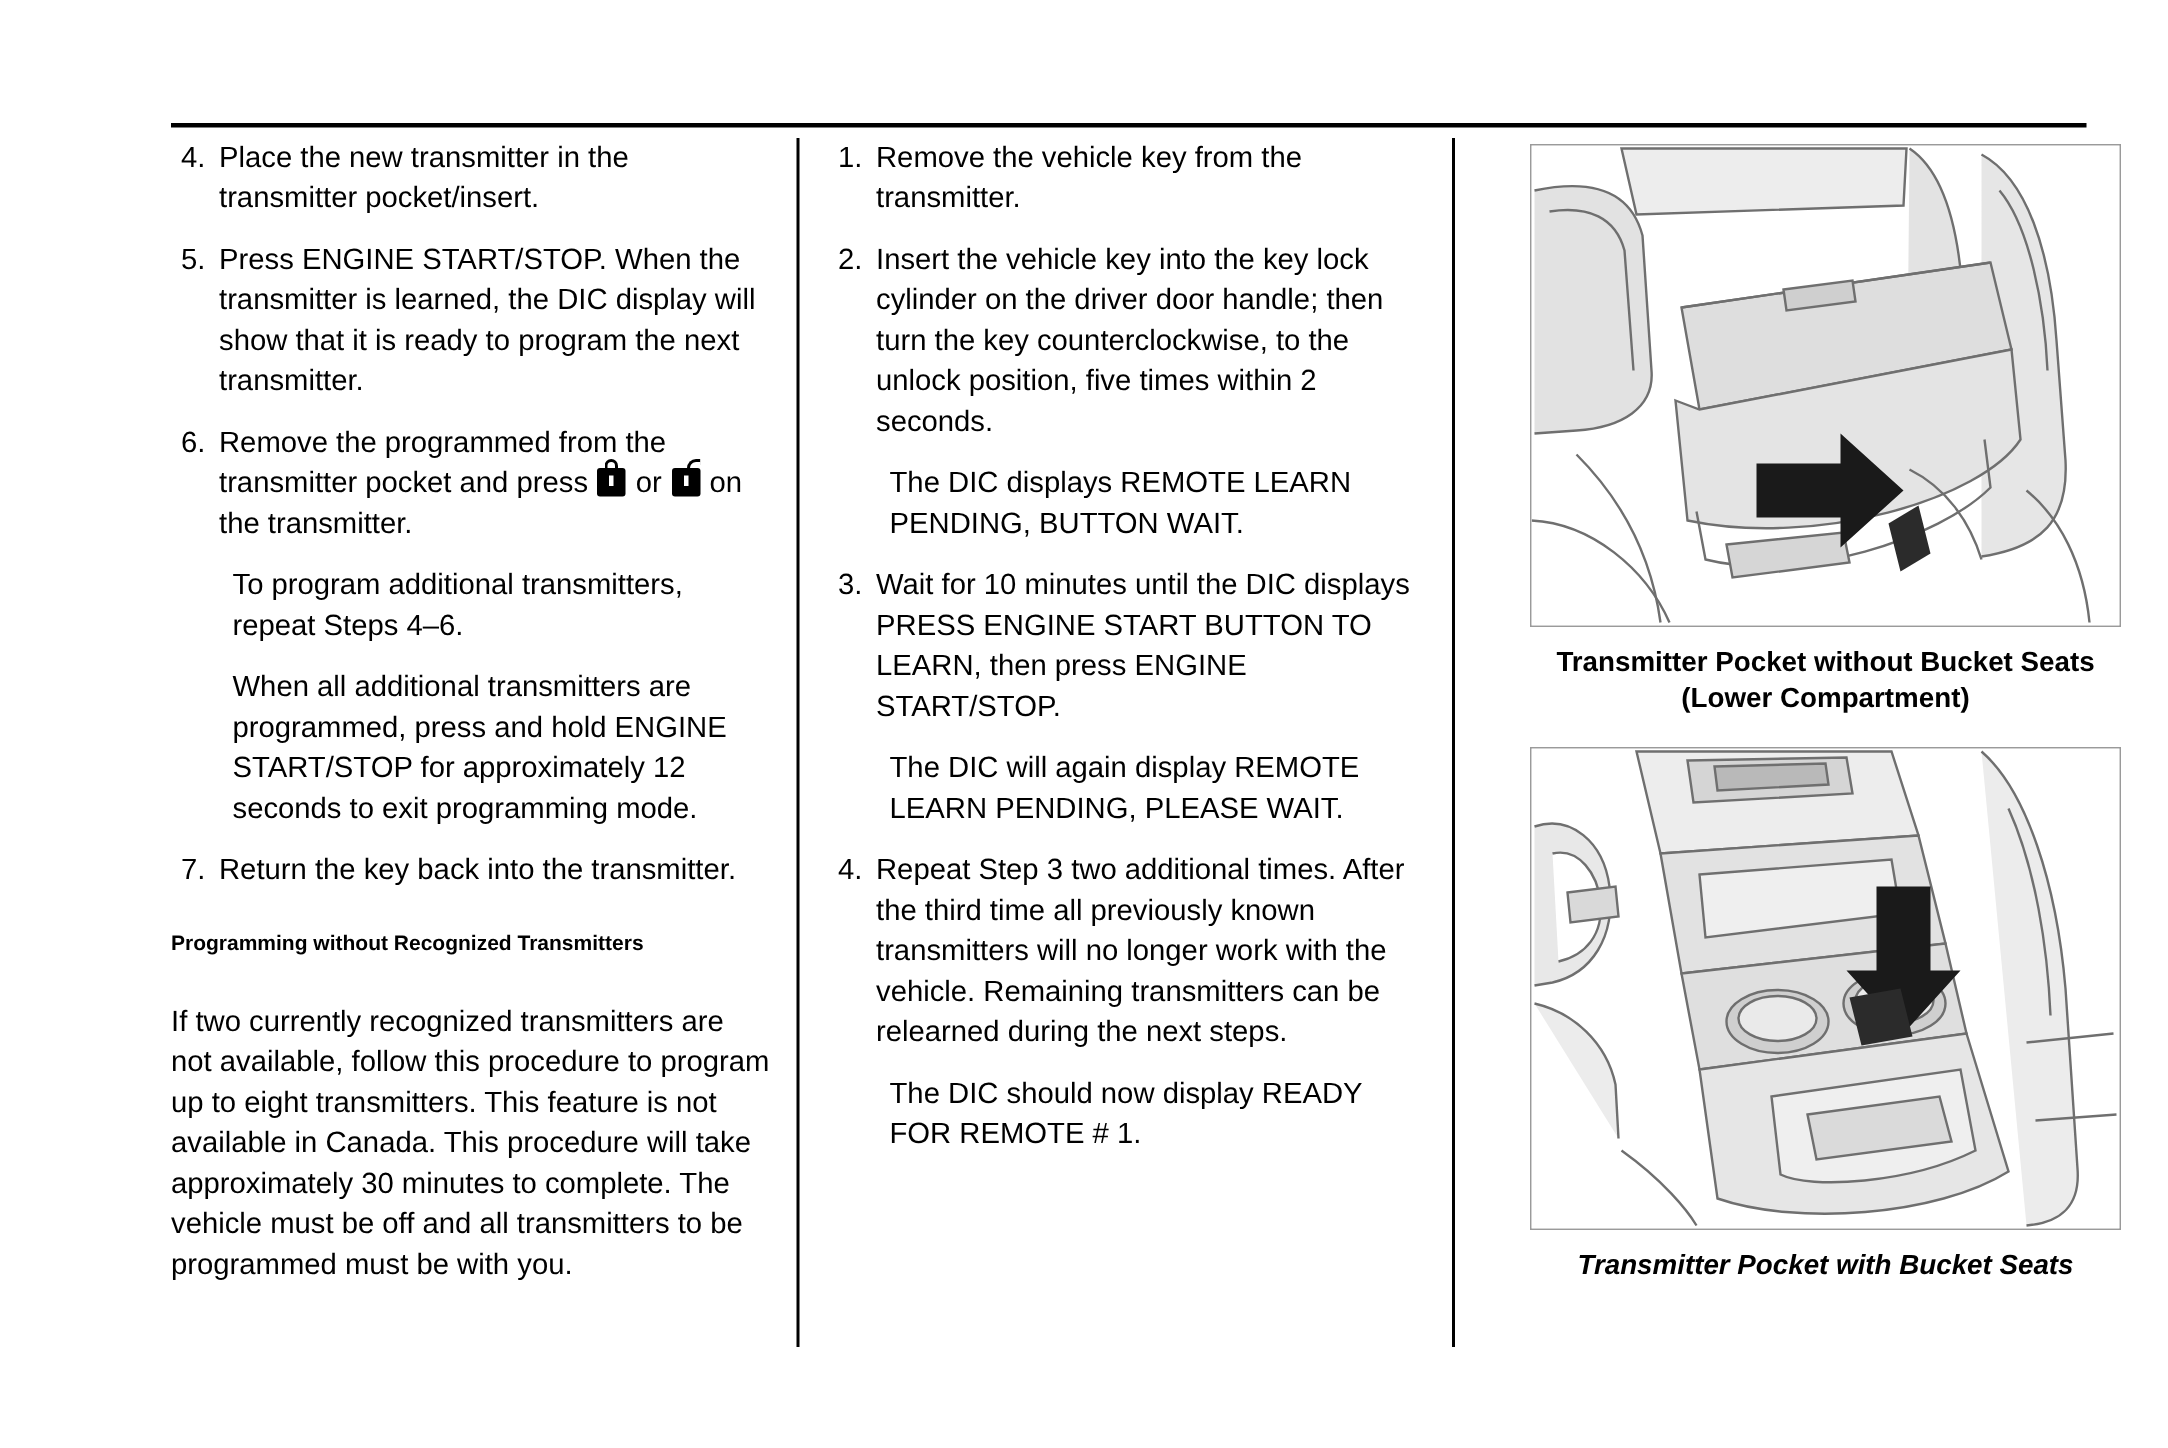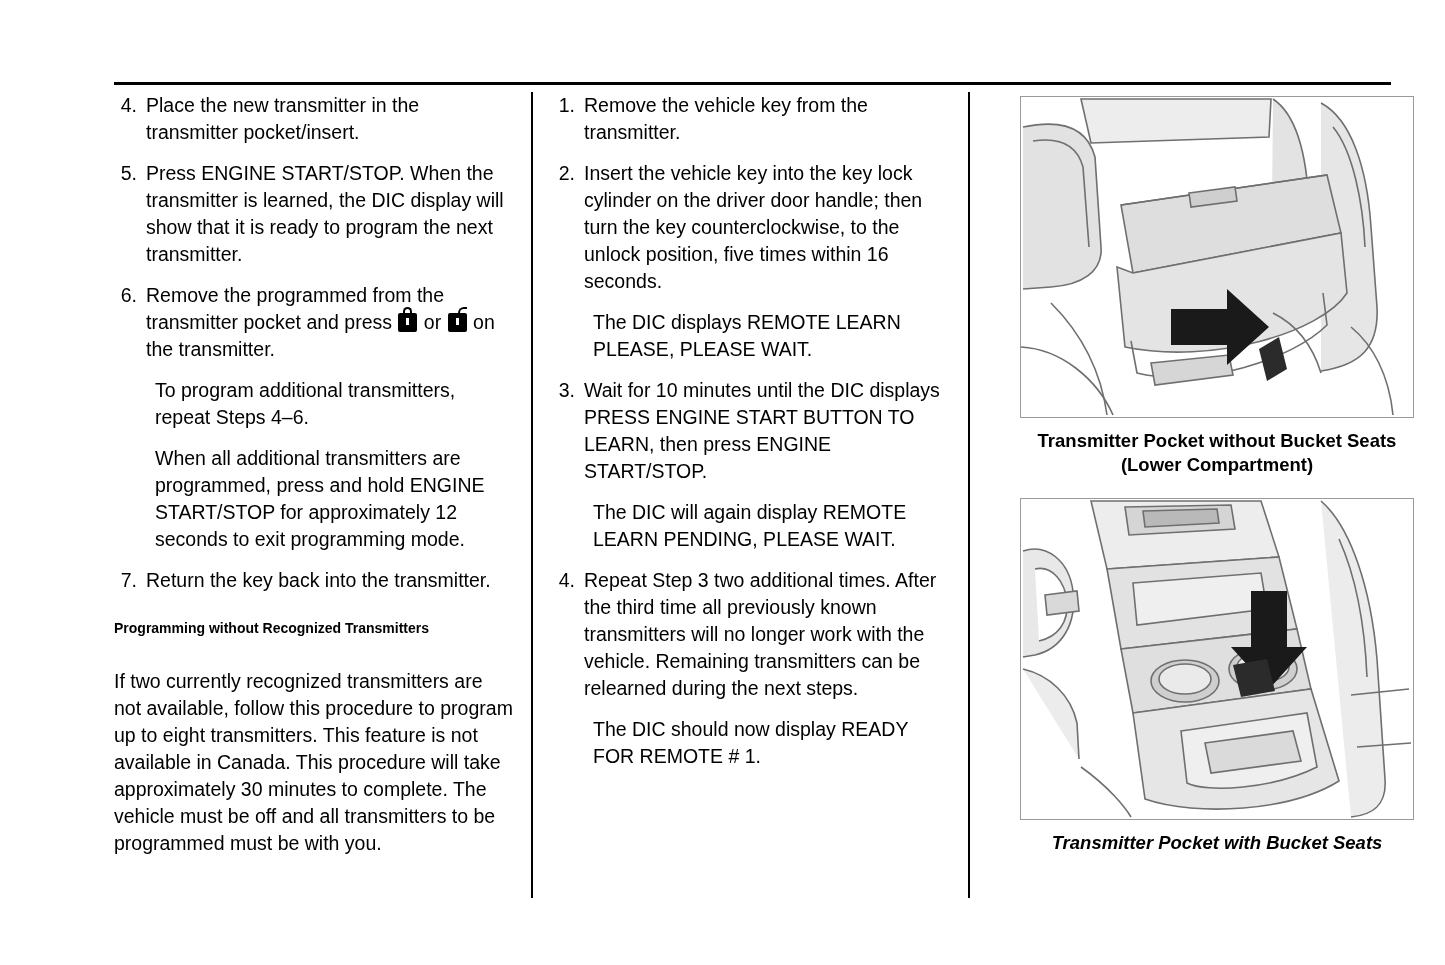--- a/index.html
+++ b/index.html
@@ -219,23 +219,23 @@
 
   <div class="col col-2">
 
     <div class="item">
       <div class="item-num">1.</div>
       <div class="item-body">Remove the vehicle key from the transmitter.</div>
     </div>
 
     <div class="item">
       <div class="item-num">2.</div>
-      <div class="item-body">Insert the vehicle key into the key lock cylinder on the driver door handle; then turn the key counterclockwise, to the unlock position, five times within 16 seconds.</div>
-    </div>
-    <div class="para">The DIC displays REMOTE LEARN PLEASE, PLEASE WAIT.</div>
+      <div class="item-body">Insert the vehicle key into the key lock cylinder on the driver door handle; then turn the key counterclockwise, to the unlock position, five times within 2 seconds.</div>
+    </div>
+    <div class="para">The DIC displays REMOTE LEARN PENDING, BUTTON WAIT.</div>
 
     <div class="item">
       <div class="item-num">3.</div>
       <div class="item-body">Wait for 10 minutes until the DIC displays PRESS ENGINE START BUTTON TO LEARN, then press ENGINE START/STOP.</div>
     </div>
     <div class="para">The DIC will again display REMOTE LEARN PENDING, PLEASE WAIT.</div>
 
     <div class="item">
       <div class="item-num">4.</div>
       <div class="item-body">Repeat Step 3 two additional times. After the third time all previously known transmitters will no longer work with the vehicle. Remaining transmitters can be relearned during the next steps.</div>

